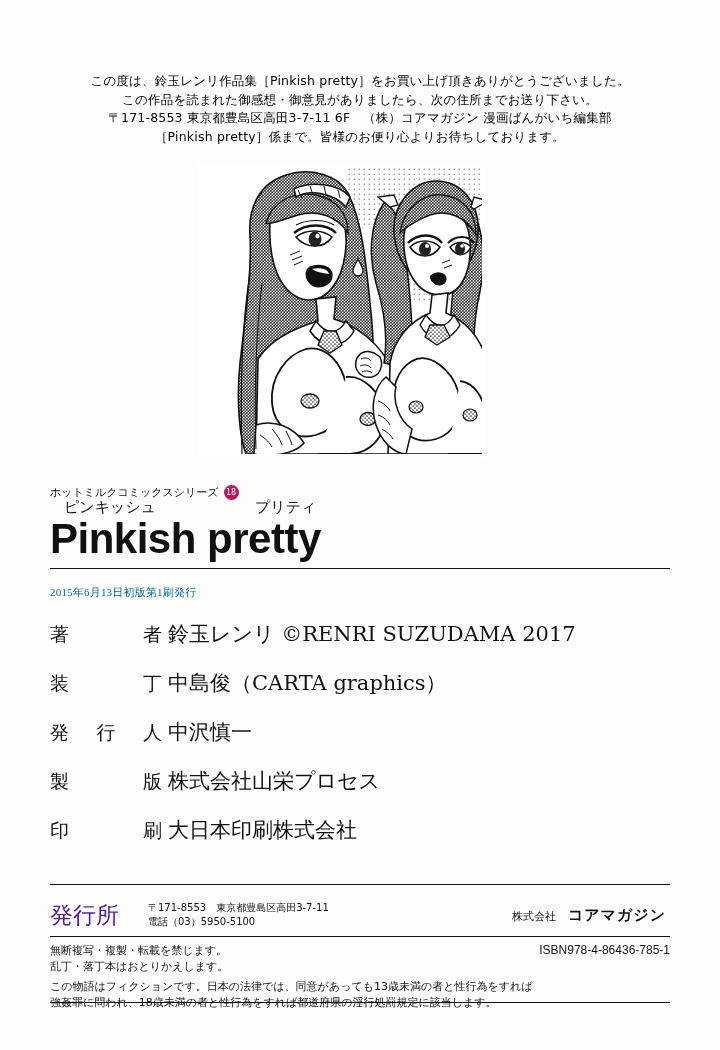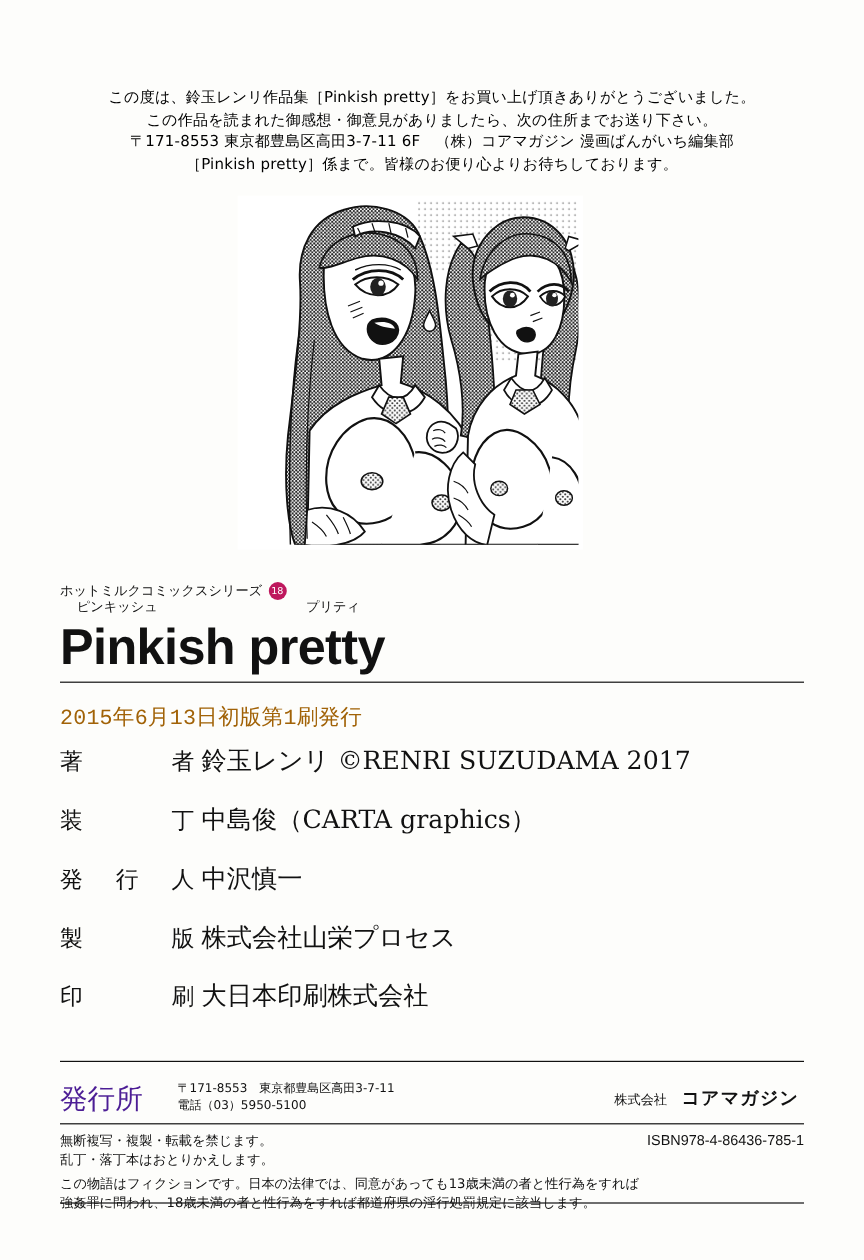--- a/index.html
+++ b/index.html
@@ -79,21 +79,21 @@
   
   .title-block {
     position: absolute;
     left: 50px;
     top: 498px;
     width: 620px;
   }
   .ruby-row {
     position: relative;
     height: 16px;
-    font-size: 11px;
+    font-size: 15px;
     font-family: "DejaVu Sans", sans-serif;
     color: #111;
   }
   .ruby-1 { position: absolute; left: 14px; top: 0; }
   .ruby-2 { position: absolute; left: 205px; top: 0; }
   .main-title {
     font-family: "Liberation Sans", sans-serif;
     font-weight: bold;
     font-size: 42px;
     letter-spacing: -0.5px;
@@ -105,23 +105,23 @@
     border: 0;
     border-top: 1.6px solid #111;
     margin: 6px 0 0 0;
     width: 620px;
   }
 
   .pubdate {
     position: absolute;
     left: 50px;
     top: 585px;
-    font-size: 18px;
-    font-family: Liberation Mono, monospace;
-    color: #a16207;
+    font-size: 11px;
+    font-family: Liberation Serif, serif;
+    color: #0369a1;
     letter-spacing: 0.2px;
   }
 
   
   .credits {
     position: absolute;
     left: 50px;
     top: 620px;
     width: 620px;
   }

